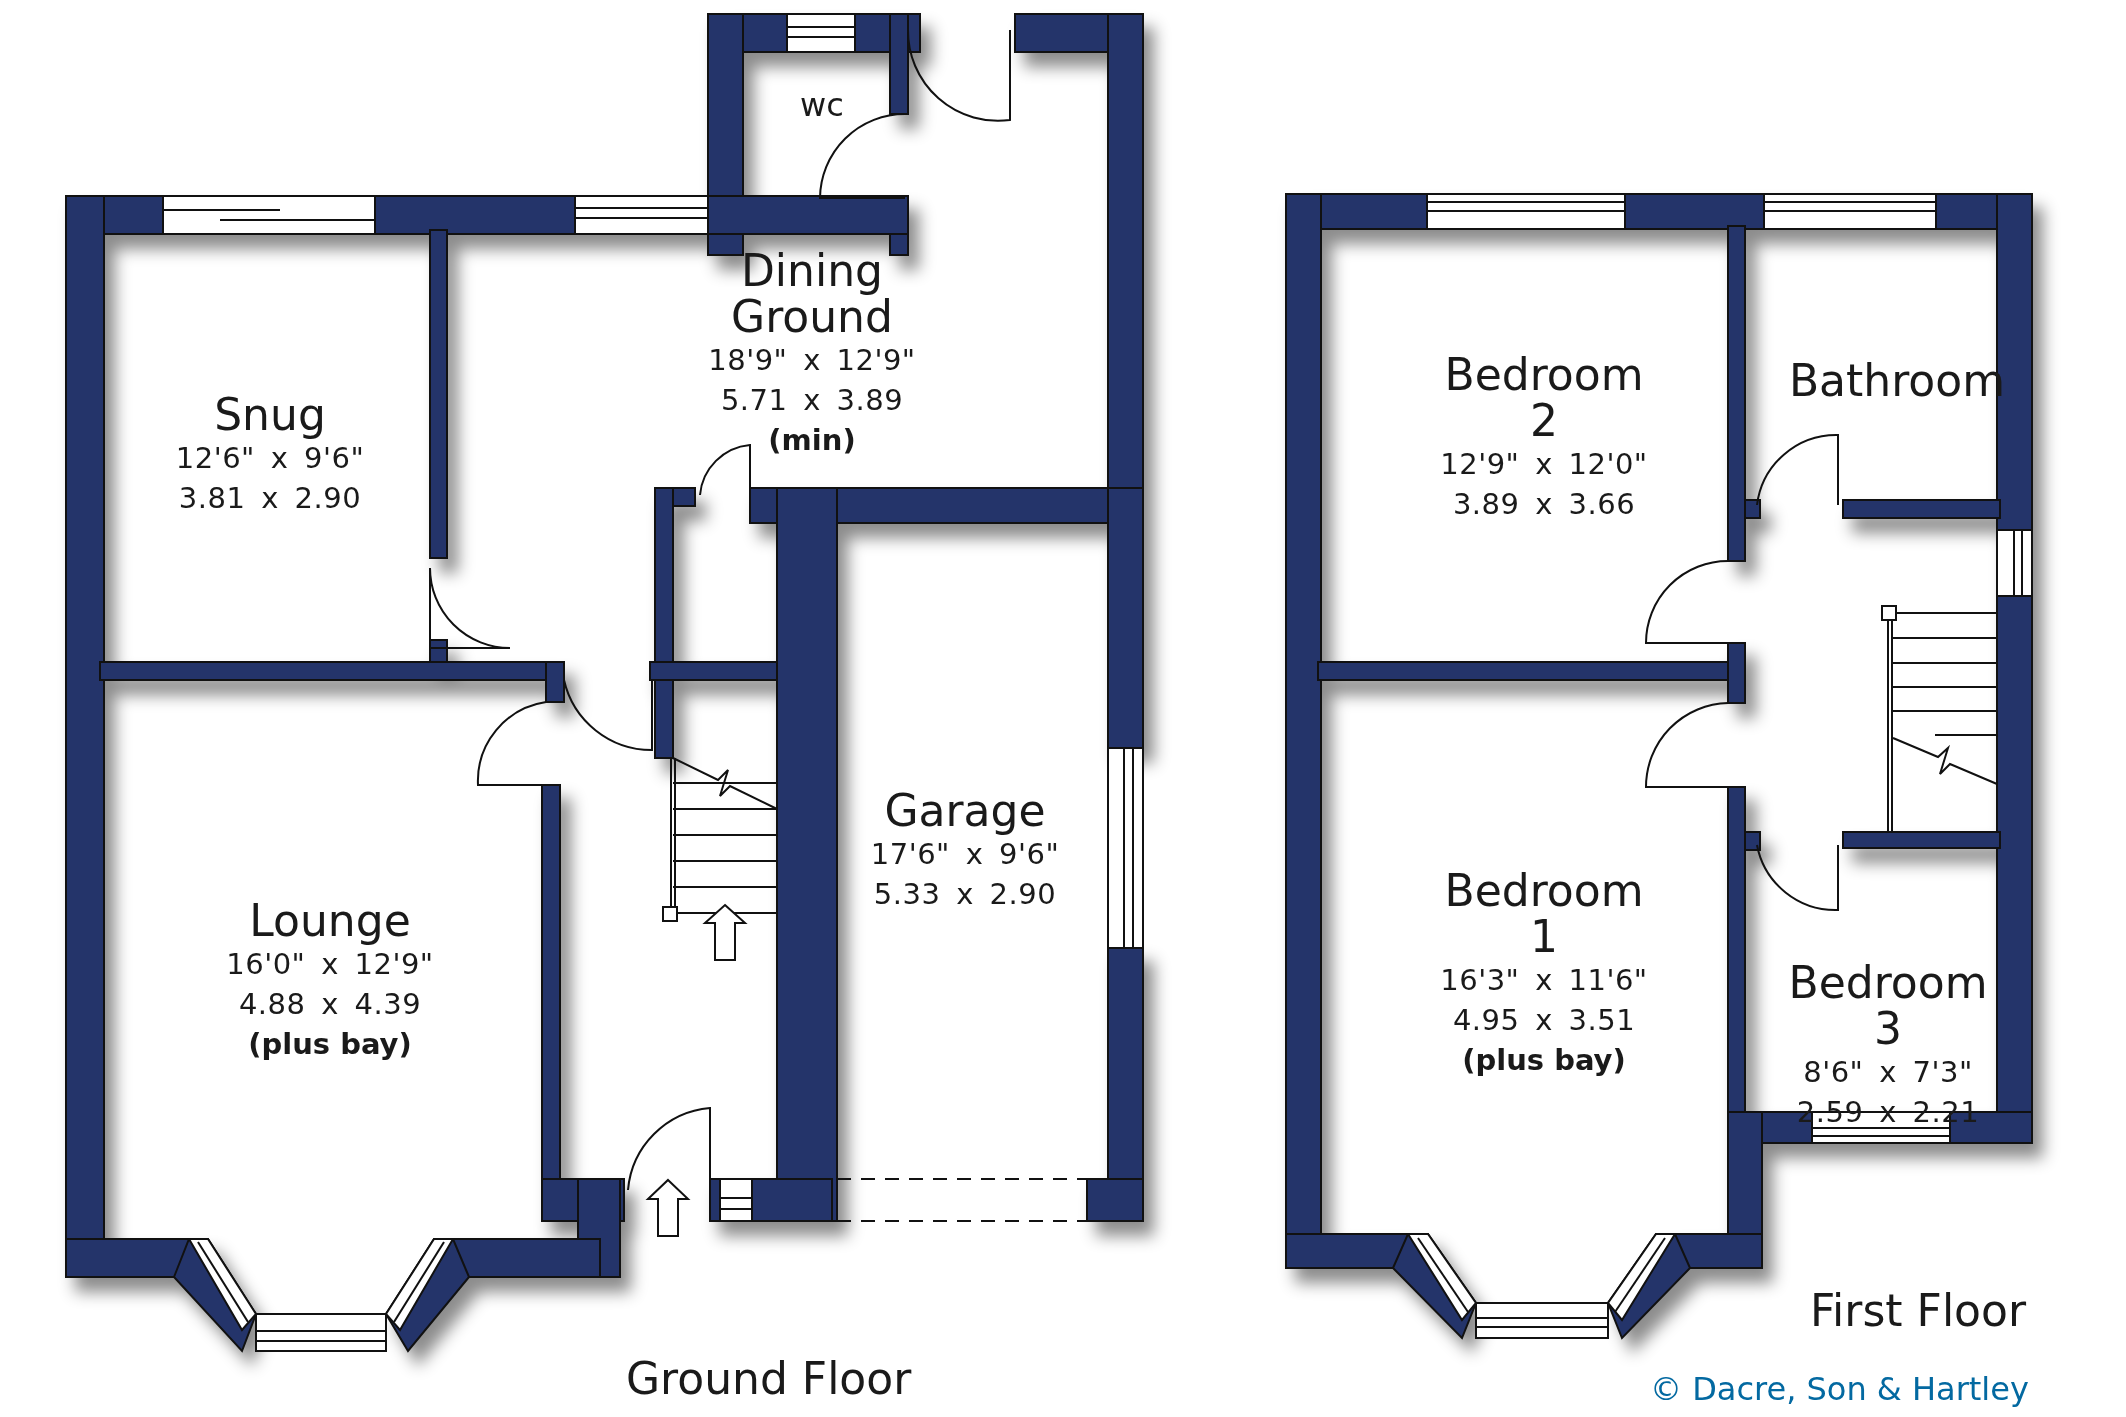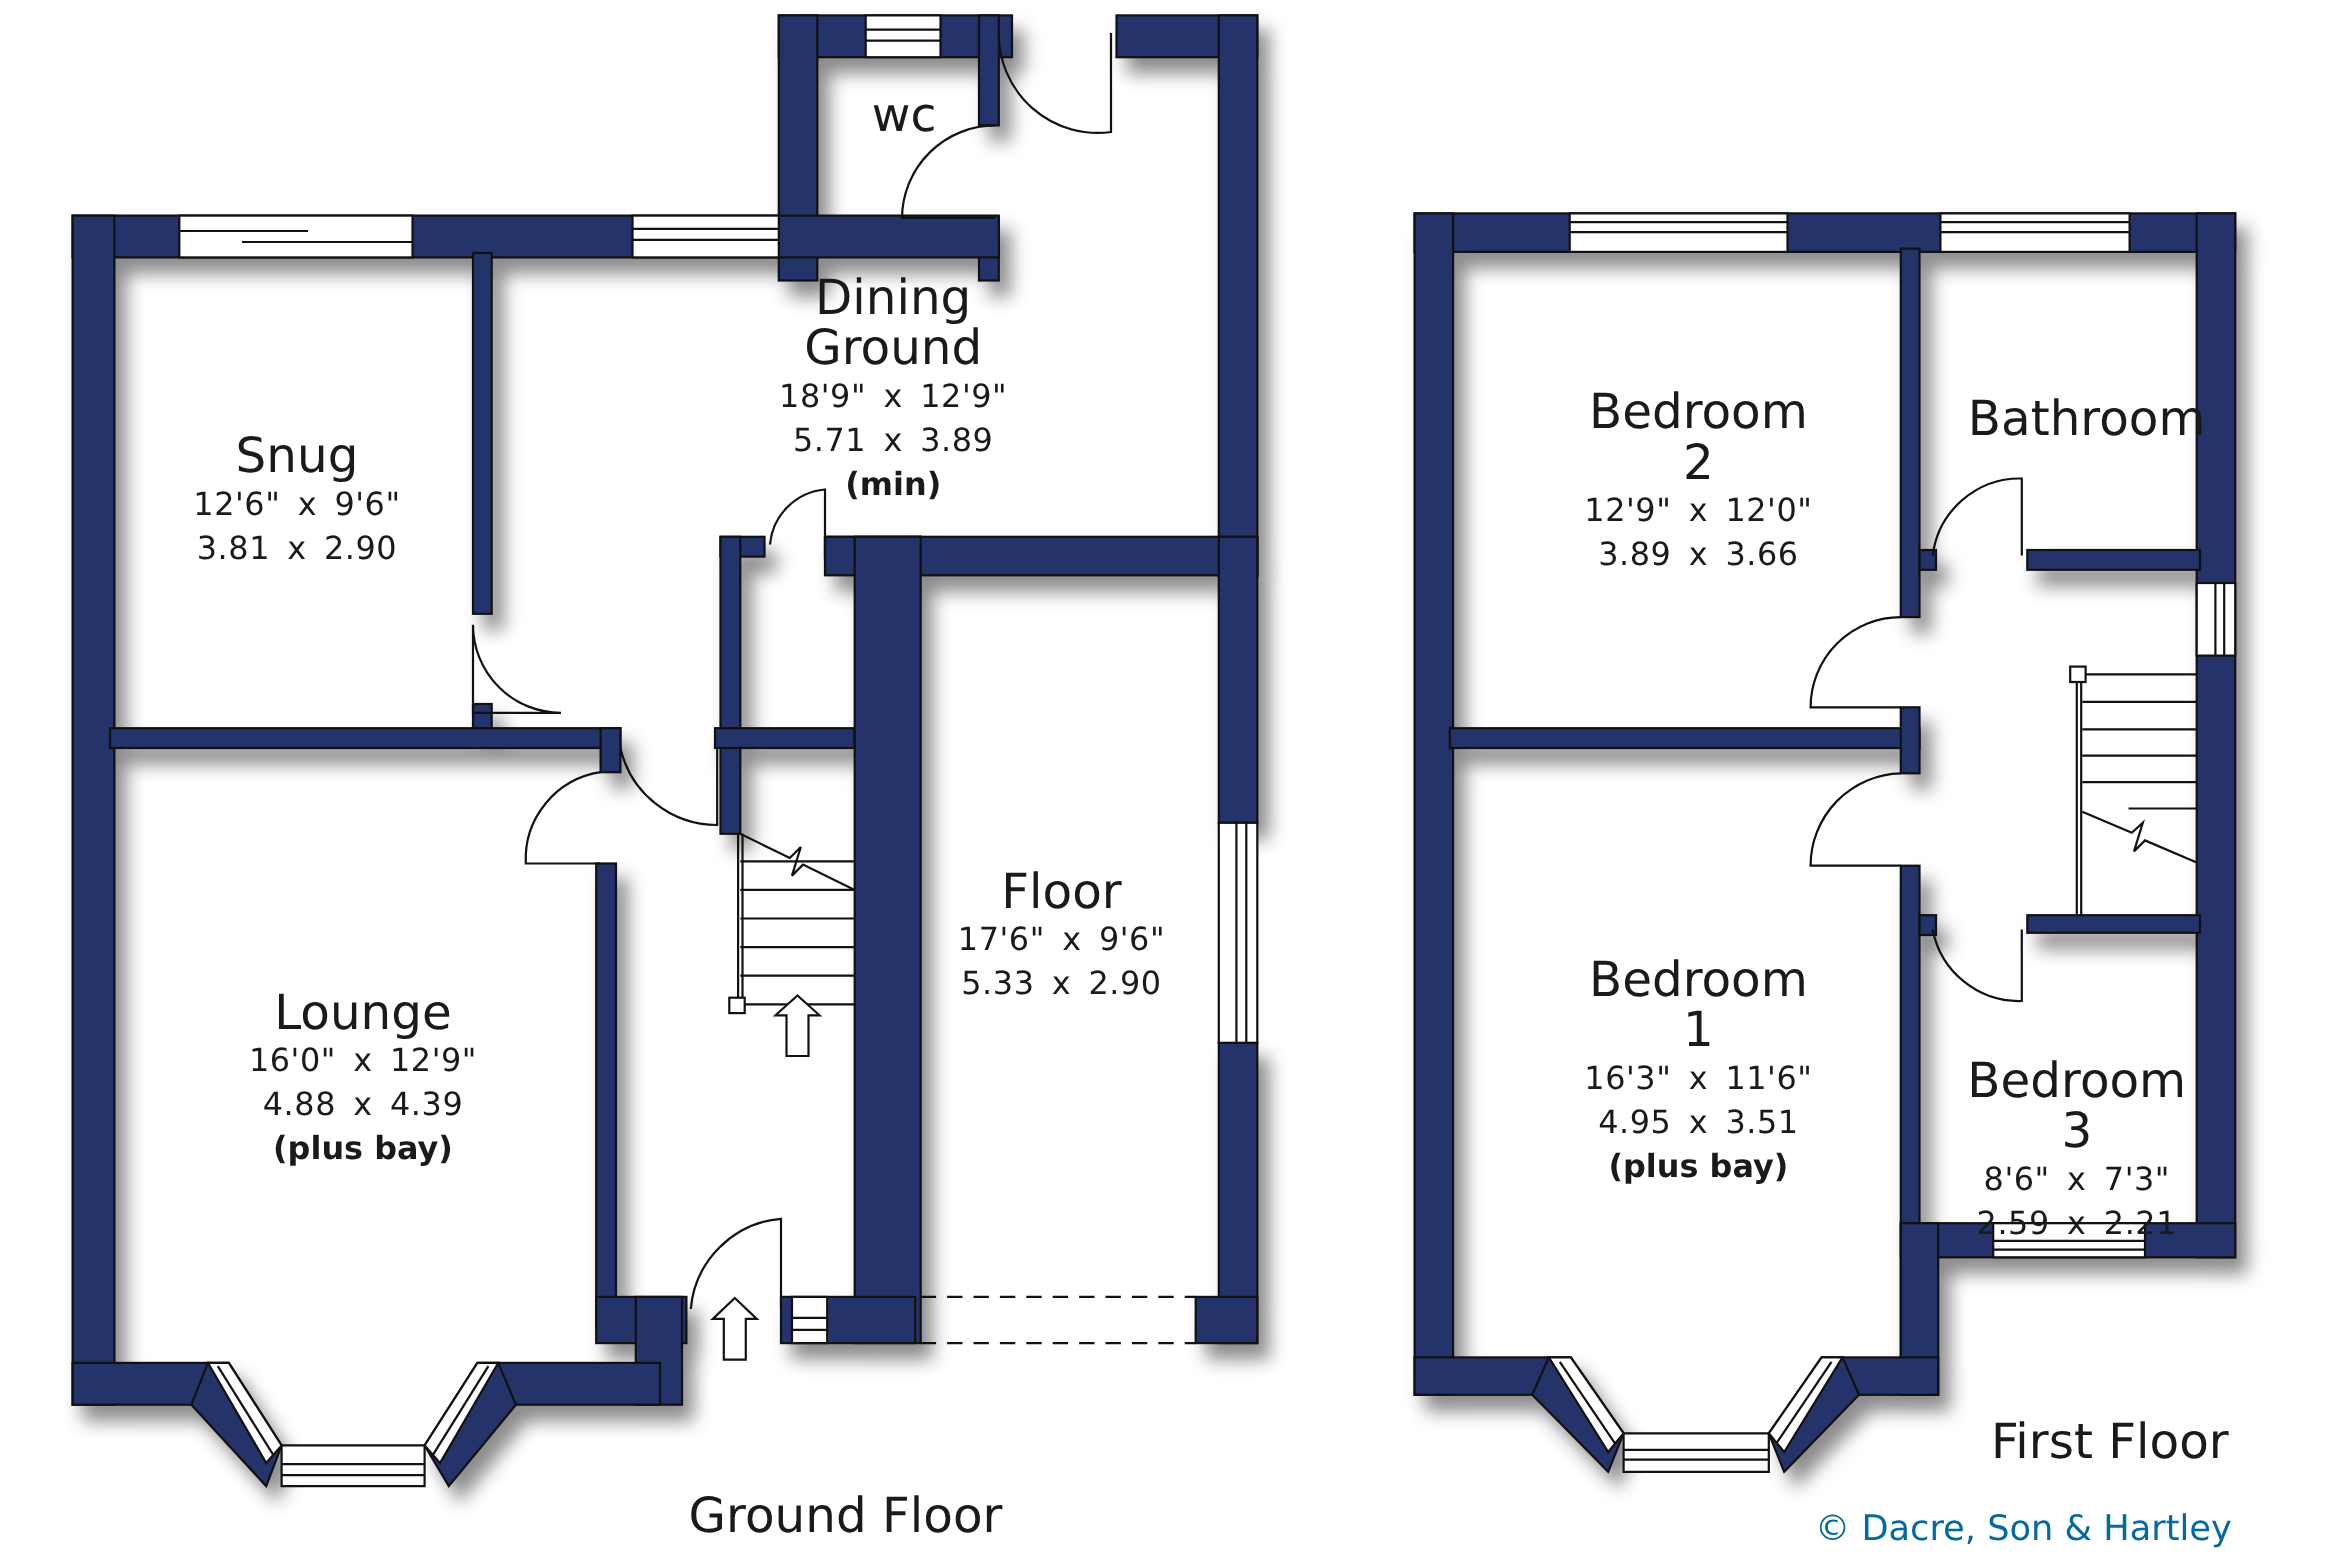--- a/index.html
+++ b/index.html
@@ -191,21 +191,21 @@
     <line class="stair" x1="1893" y1="663" x2="1997" y2="663"></line>
     <line class="stair" x1="1893" y1="687" x2="1997" y2="687"></line>
     <line class="stair" x1="1893" y1="711" x2="1997" y2="711"></line>
     <line class="stair" x1="1935" y1="735" x2="1997" y2="735"></line>
     <polyline class="stair" points="1893,738 1938,757 1948,748 1940,774 1950,764 1997,784"></polyline>
     <rect x="1882" y="606" width="14" height="14" fill="#fff" stroke="#111" stroke-width="2"></rect>
   </g>
 </svg>
 
 <div class="lbl" style="left:822px; top:82px;">
-  <span class="name" style="font-size:43px; text-transform:lowercase;">WC</span>
+  <span class="name" style="font-size:32px; text-transform:lowercase;">WC</span>
 </div>
 
 <div class="lbl" style="left:812px; top:248px;">
   <span class="name">Dining</span>
   <span class="name">Ground</span>
   <span class="dim">18'9"  x  12'9"</span>
   <span class="dim">5.71  x  3.89</span>
   <span class="note">(min)</span>
 </div>
 
@@ -216,21 +216,21 @@
 </div>
 
 <div class="lbl" style="left:330px; top:898px;">
   <span class="name">Lounge</span>
   <span class="dim">16'0"  x  12'9"</span>
   <span class="dim">4.88  x  4.39</span>
   <span class="note">(plus bay)</span>
 </div>
 
 <div class="lbl" style="left:965px; top:788px;">
-  <span class="name">Floor</span>
+  <span class="name">Garage</span>
   <span class="dim">17'6"  x   9'6"</span>
   <span class="dim">5.33  x   2.90</span>
 </div>
 
 <div class="floor-title" style="left:626px; top:1353px;">Ground Floor</div>
 
 <div class="lbl" style="left:1544px; top:352px;">
   <span class="name">Bedroom</span>
   <span class="name">2</span>
   <span class="dim">12'9"  x  12'0"</span>

